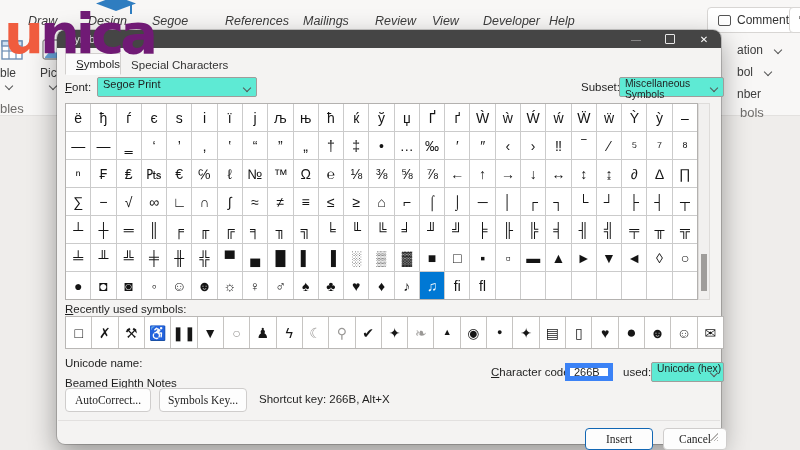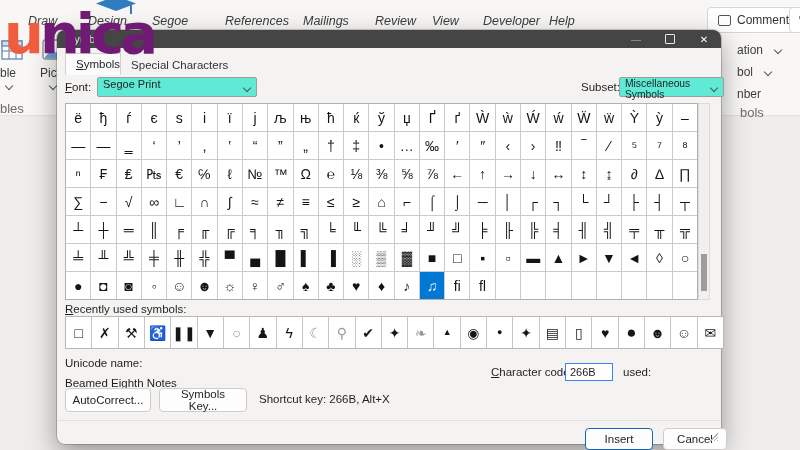--- a/index.html
+++ b/index.html
@@ -62,24 +62,24 @@
   #grid-thumb{position:absolute;left:2px;top:150px;width:6px;height:37px;background:#9f9d9b;}
   
   #recent-row{position:absolute;left:8px;top:286px;width:659px;height:33px;box-sizing:border-box;
     display:grid;grid-template-columns:repeat(25,1fr);gap:1px;background:#c6c4c2;border:1px solid #b9b7b5;}
   #recent-row .rcell{background:#fff;display:flex;align-items:center;justify-content:center;
     font-size:14px;color:#161616;line-height:1;overflow:hidden;}
   #recent-row .rcell.dim{color:#9a9896;}
   #recent-row .rcell.sm{font-size:9px;}
   #recent-row .rcell.lg{font-size:17px;}
   
-  #char-code-input{position:absolute;left:508px;top:333px;width:48px;height:18px;border:1px solid #3b82f6;
+  #char-code-input{position:absolute;left:508px;top:333px;width:48px;height:18px;border:5px solid #3b82f6;
     font-size:11px;padding:0 4px;box-sizing:border-box;font-family:"Liberation Sans",sans-serif;color:#1f1f1f;background:#fff;}
   .pushbtn{position:absolute;background:#fdfdfd;border:1px solid #cfcdcc;border-radius:4px;font-size:11.5px;
-    color:#1f1f1f;display:flex;align-items:center;justify-content:center;box-sizing:border-box;}
+    color:#1f1f1f;display:flex;align-items:center;justify-content:center;box-sizing:border-box;font-family:Liberation Serif, serif;}
   #footer-divider{position:absolute;left:1px;right:1px;top:390px;height:1px;background:#e2e0df;}
   #insert-btn{border:1px solid #1267b4;}
   #resize-grip{position:absolute;right:3px;bottom:3px;width:11px;height:11px;
     background:
       linear-gradient(135deg,transparent 0 62%,#b5b3b1 62% 70%,transparent 70% 78%,#b5b3b1 78% 86%,transparent 86% 94%,#b5b3b1 94%);
   }
   
   .ricon{position:absolute;}
 </style>
 </head>
@@ -378,20 +378,24 @@
       <div class="rcell">☺</div>
       <div class="rcell">✉</div>
     </div>
 
   <span class="dlg-label" style="left:8px;top:327px">Unicode name:</span>
   <span class="dlg-label" style="left:8px;top:347px">Beamed Eighth Notes</span>
 
   <span class="dlg-label mn" style="left:434px;top:336px">Character code:</span>
   <input id="char-code-input" value="266B" style="">
   <span class="dlg-label" style="left:566px;top:336px">used:</span>
+  <div class="combo" style="left:594px;top:332px;width:73px">
+    <span style="font-size:10.3px">Unicode (hex)</span>
+    <span class="chev"></span>
+  </div>
 
   <button class="pushbtn mn" style="left:8px;top:358px;width:86px;height:24px">AutoCorrect...</button>
   <button class="pushbtn" style="left:102px;top:358px;width:88px;height:24px">Symbols Key...</button>
   <span class="dlg-label" style="left:202px;top:363px">Shortcut key: 266B, Alt+X</span>
 
   <div id="footer-divider"></div>
   <button class="pushbtn mn" id="insert-btn" style="left:528px;top:398px;width:68px;height:22px">Insert</button>
   <button class="pushbtn" style="left:606px;top:398px;width:64px;height:22px">Cancel</button>
   <div id="resize-grip"></div>
 </div>

